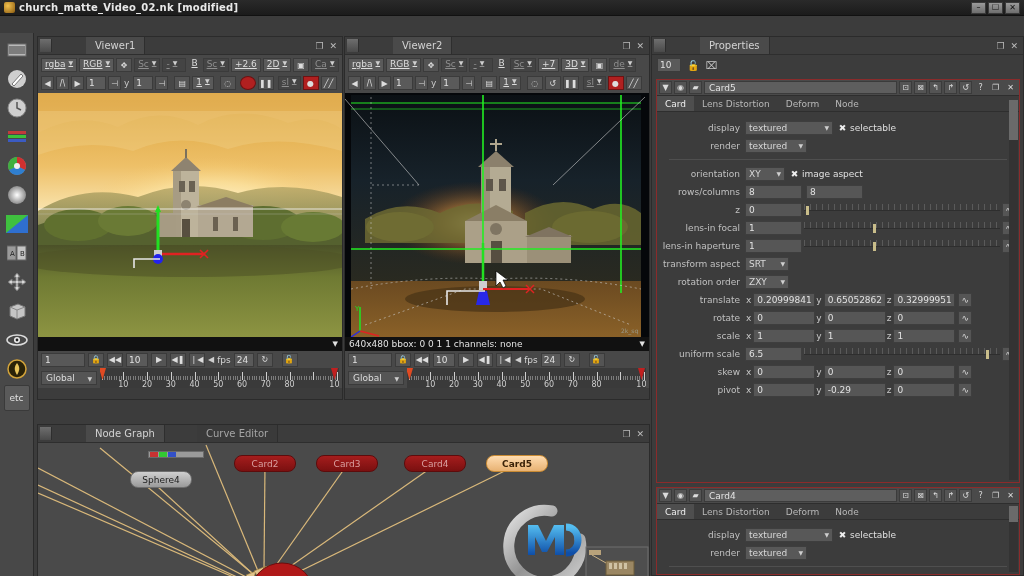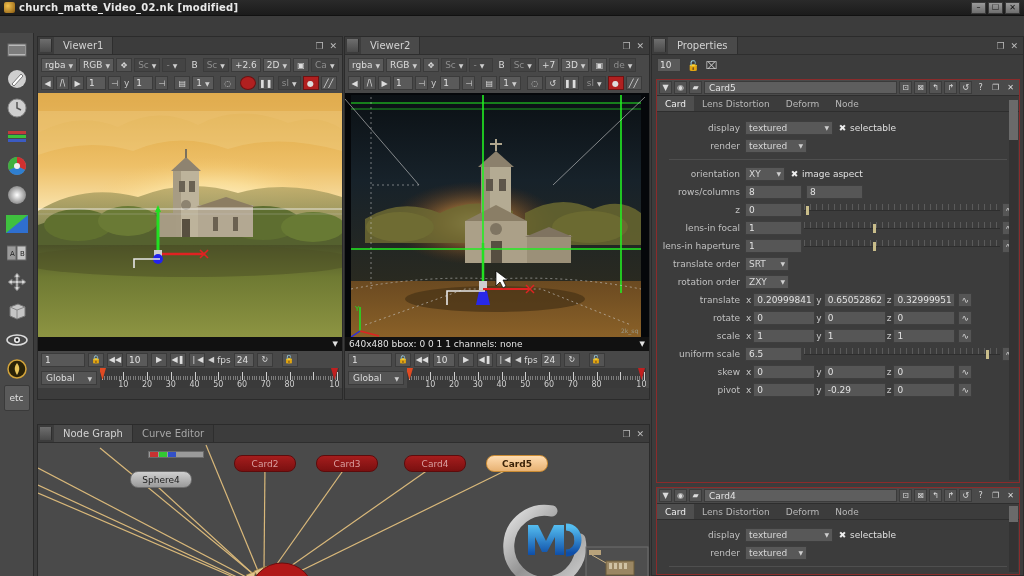--- a/index.html
+++ b/index.html
@@ -26,35 +26,35 @@
   
   .toolstrip { position:absolute; left:0; top:33px; width:34px; height:543px;
     background:#484848; border-right:1px solid #2b2b2b; padding-top:4px;
     display:flex; flex-direction:column; align-items:center; gap:3px; }
   .ticon { width:26px; height:26px; display:flex; align-items:center; justify-content:center;
     border-radius:2px; }
 
   
   .panel { position:absolute; background:#3c3c3c; border:1px solid #2b2b2b; }
   .ptabbar { height:18px; background:#3c3c3c; display:flex; align-items:stretch;
-    border-bottom:1px solid #2e2e2e; }
+    border-bottom:1px solid #2e2e2e;gap:32px; }
   .grip { width:12px; background:linear-gradient(to bottom,#6e6e6e,#4a4a4a);
     border-right:1px solid #2e2e2e; margin:2px 2px 2px 2px; }
   .ptab { padding:0 9px; display:flex; align-items:center; font-size:10px; color:#d2d2d2;
     background:#4a4a4a; border-right:1px solid #2e2e2e; }
   .ptab.inactive { background:#3a3a3a; color:#a5a5a5; }
   .pcorner { margin-left:auto; display:flex; align-items:center; gap:6px; padding-right:5px;
     font-size:9px; color:#bdbdbd; }
 
   
   .vtools { background:#484848; padding:2px 3px; }
   .vrow { display:flex; align-items:center; gap:2px; height:16px; margin-bottom:2px; }
   .vrow:last-child { margin-bottom:0; }
   .ctl { height:14px; background:#5a5a5a; border:1px solid #3b3b3b; display:flex;
-    align-items:center; padding:0 3px; font-size:9px; color:#dcdcdc; white-space:nowrap; }
+    padding:0 3px; font-size:9px; color:#dcdcdc; white-space:nowrap;text-decoration:underline; }
   .ctl.dark { background:#444; color:#8e8e8e; }
   .caret { margin-left:3px; font-size:6px; color:#cfcfcf; }
   .ibtn { width:16px; height:14px; background:#545454; border:1px solid #3b3b3b;
     display:flex; align-items:center; justify-content:center; font-size:8px; color:#ddd; }
   .ibtn.sm { width:13px; }
   .ibtn.red { background:#b02020; border-color:#6d1212; }
   .num { width:20px; height:14px; background:#5a5a5a; border:1px solid #3b3b3b;
     font-size:9px; color:#e0e0e0; display:flex; align-items:center; padding-left:2px; }
 
   
@@ -988,21 +988,21 @@
           <div class="slider">
             <div class="ticks"></div>
               <div class="bar"></div>
               <div class="knob" style="left:35%"></div>
             </div>
           <div class="anim">∿</div>
         </div>
 
 
         <div class="prow">
-          <div class="plab">translate order</div>
+          <div class="plab">transform aspect</div>
           <div class="pdd" style="width:44px">
             <span>SRT</span>
             <span class="caret">▼</span>
             </div>
         </div>
 
         <div class="prow">
           <div class="plab">rotation order</div>
           <div class="pdd" style="width:44px">
             <span>ZXY</span>

